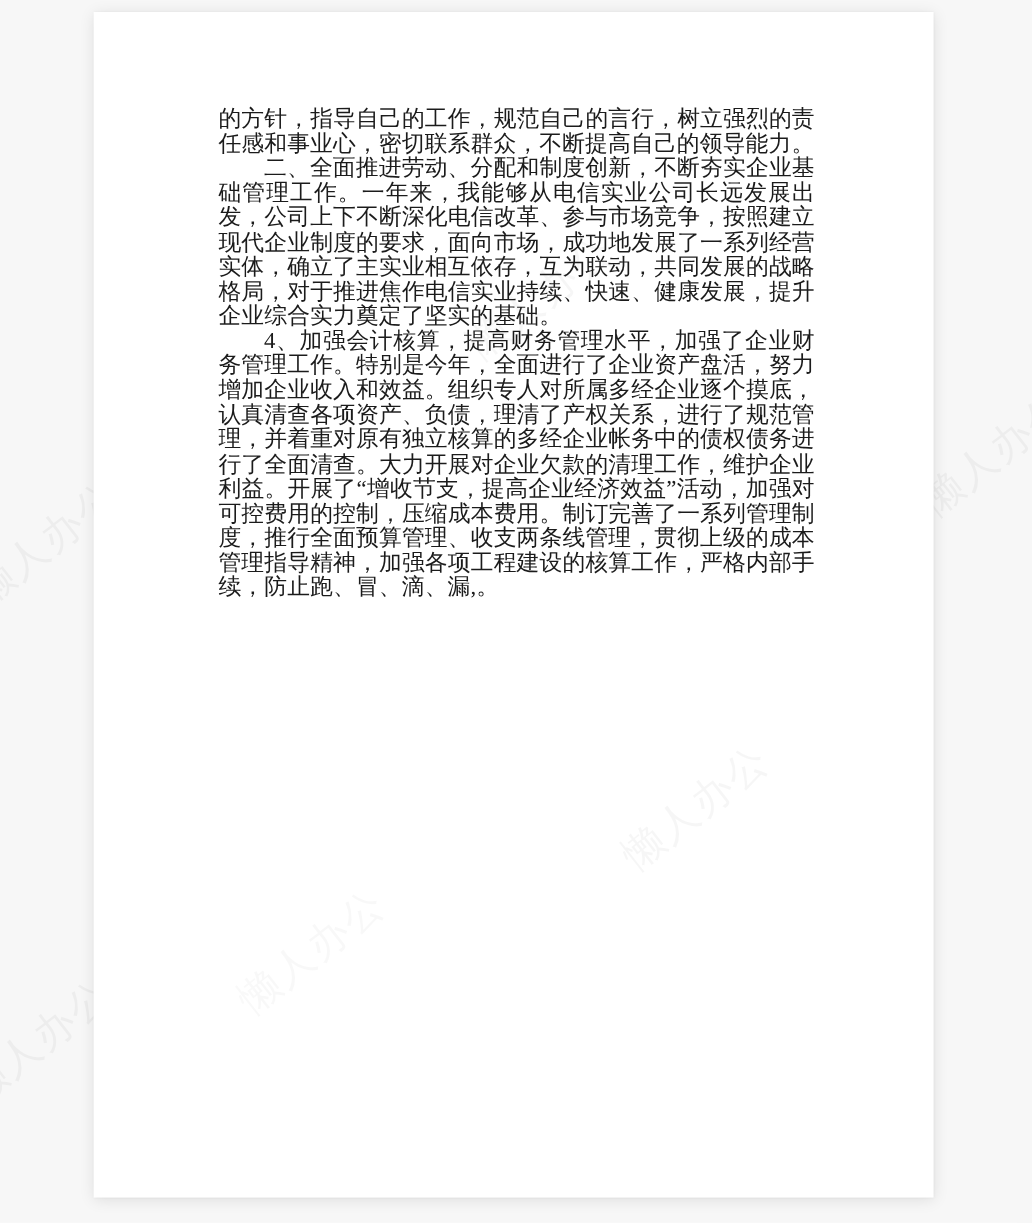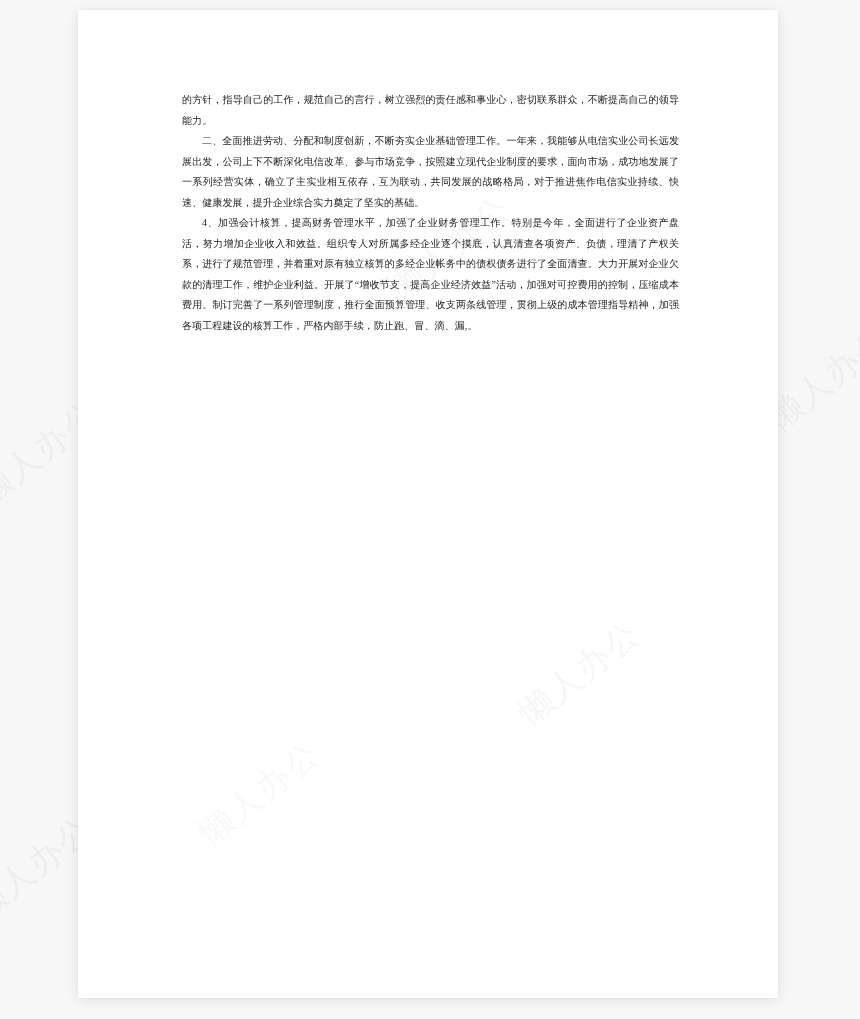--- a/index.html
+++ b/index.html
@@ -67,21 +67,21 @@
   
   #doc-body {
     position: absolute;
     left: 104px;   
     top: 80px;     
     width: 497px;  
     z-index: 3;
   }
   p.para {
     margin: 0;
-    font-size: 10px;
+    font-size: 19px;
     line-height: 20.55px;
     color: #1b1b1b;
     text-align: justify;
     text-justify: inter-ideograph;
     text-indent: 2em;
     font-weight: 400;
     letter-spacing: 0.1px;
     -webkit-font-smoothing: antialiased;
   }
   p.para.no-indent {

